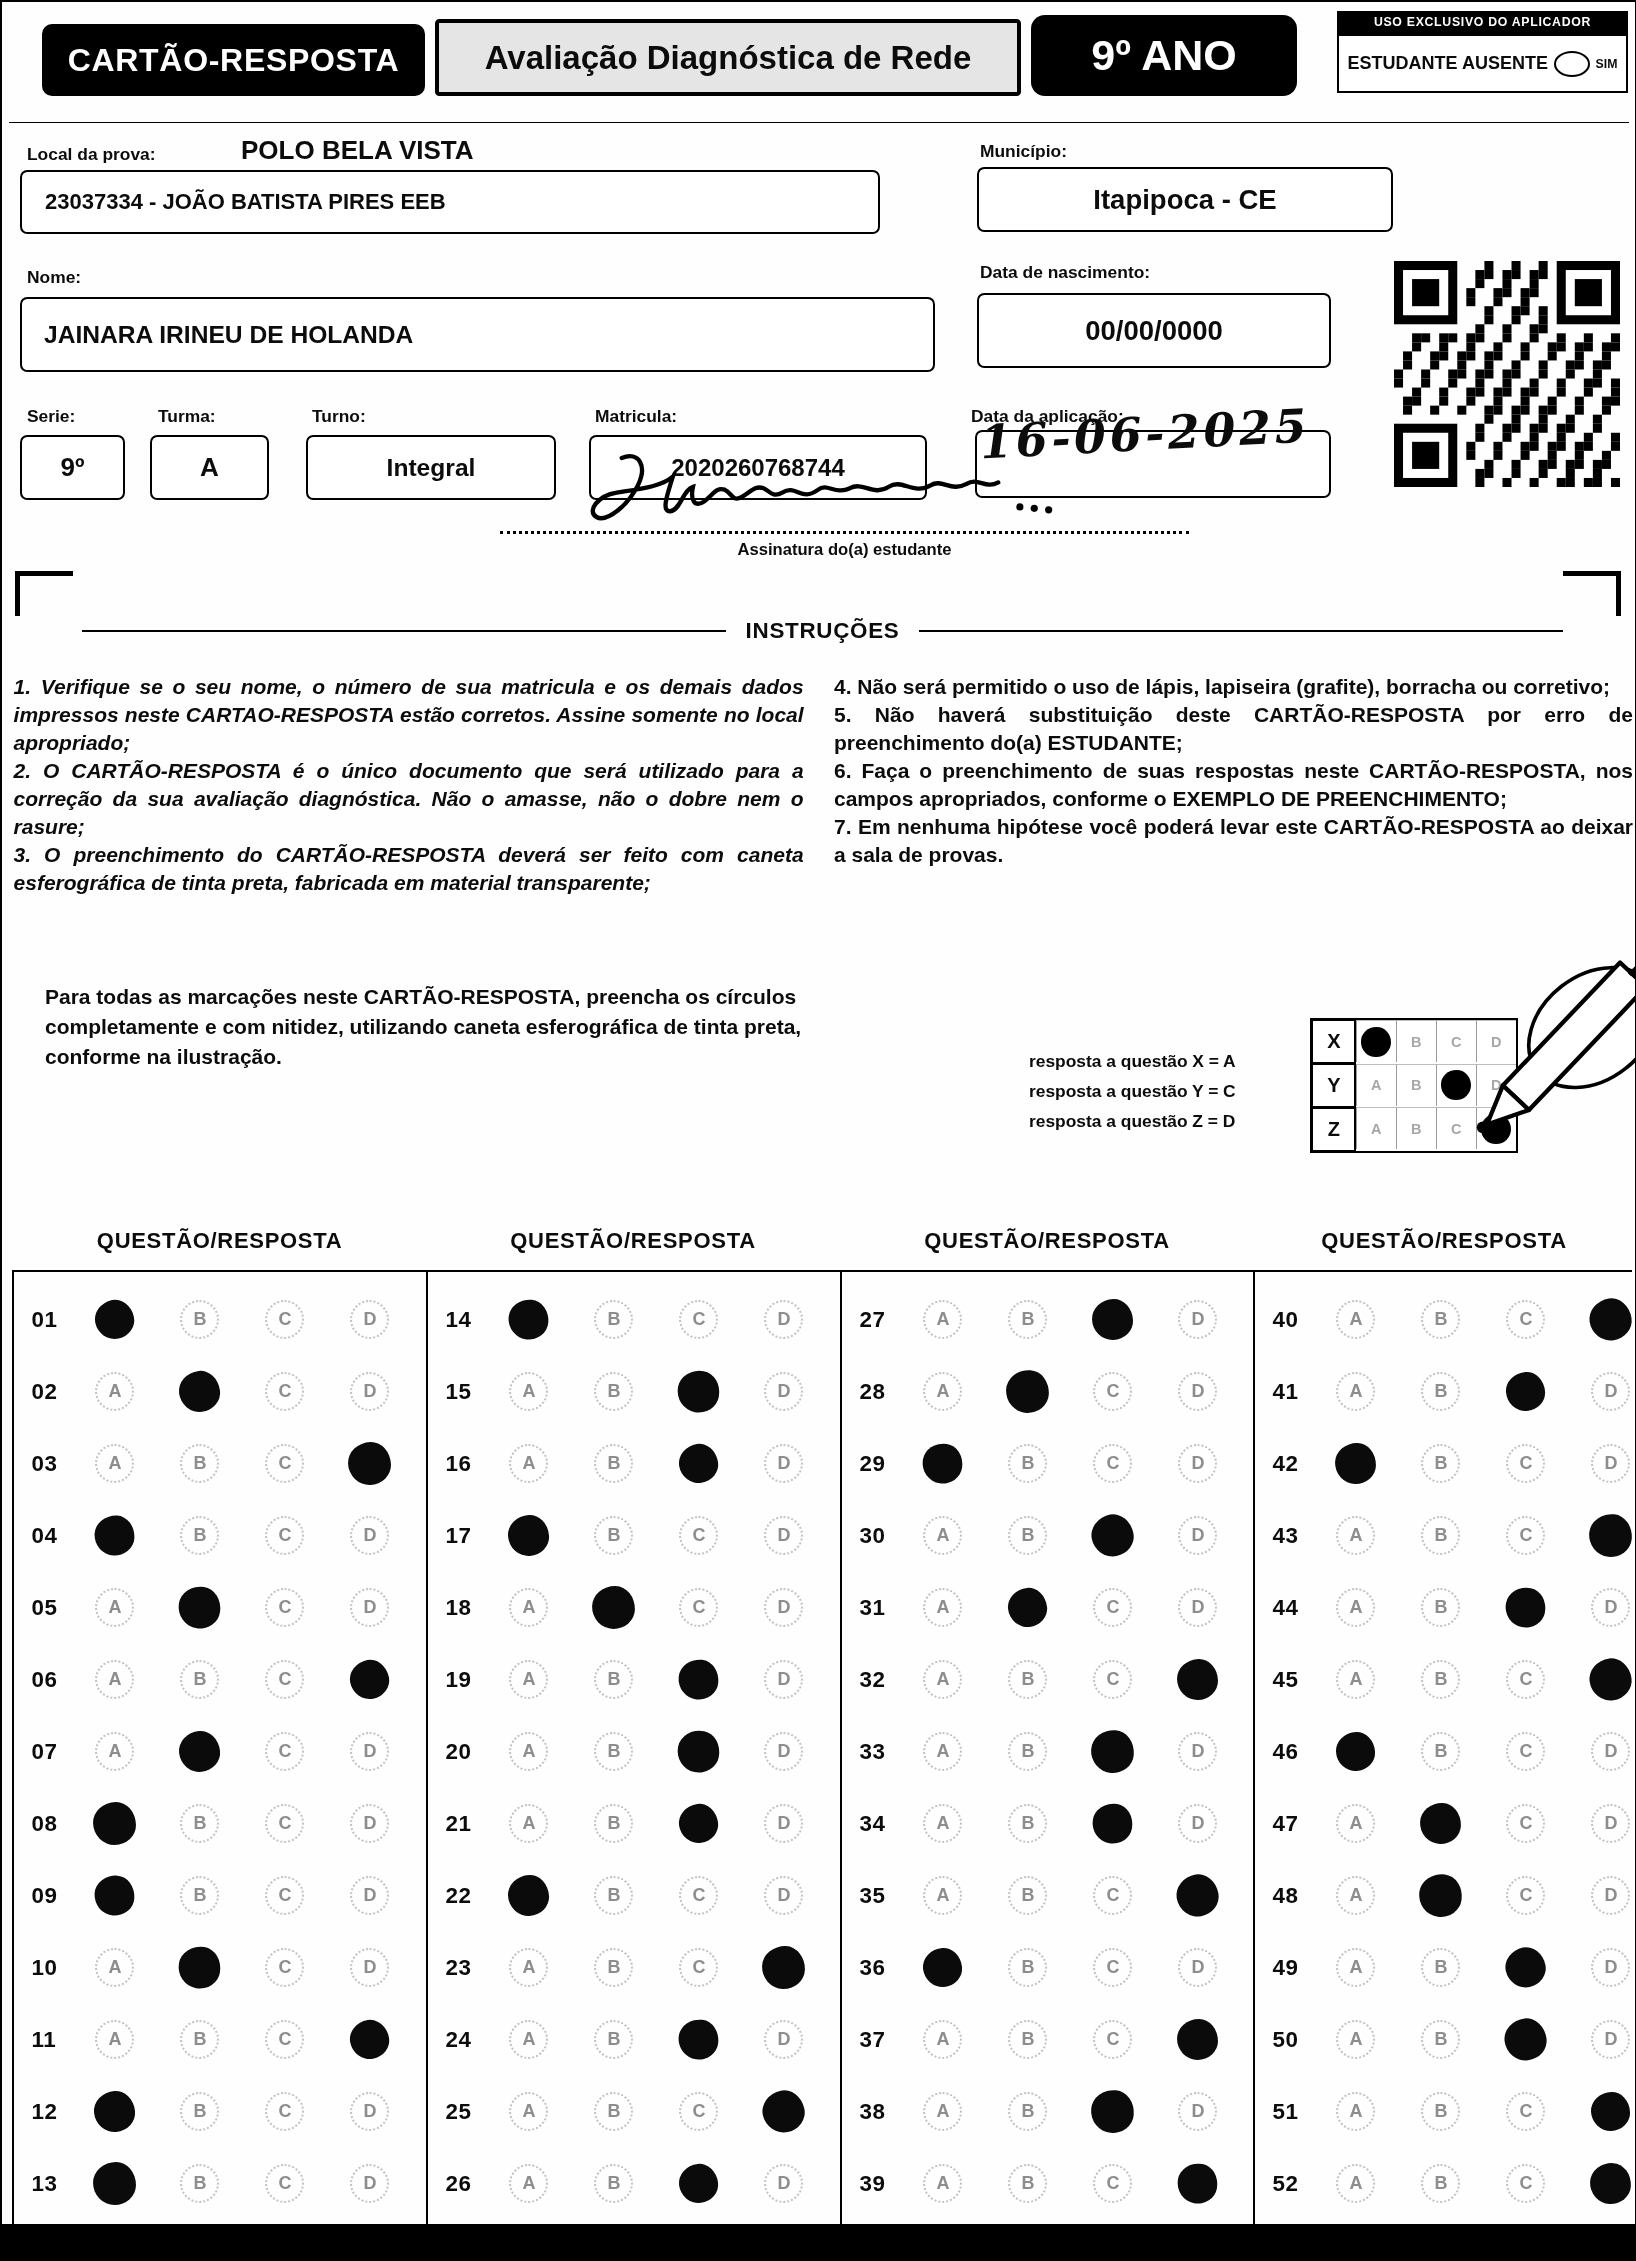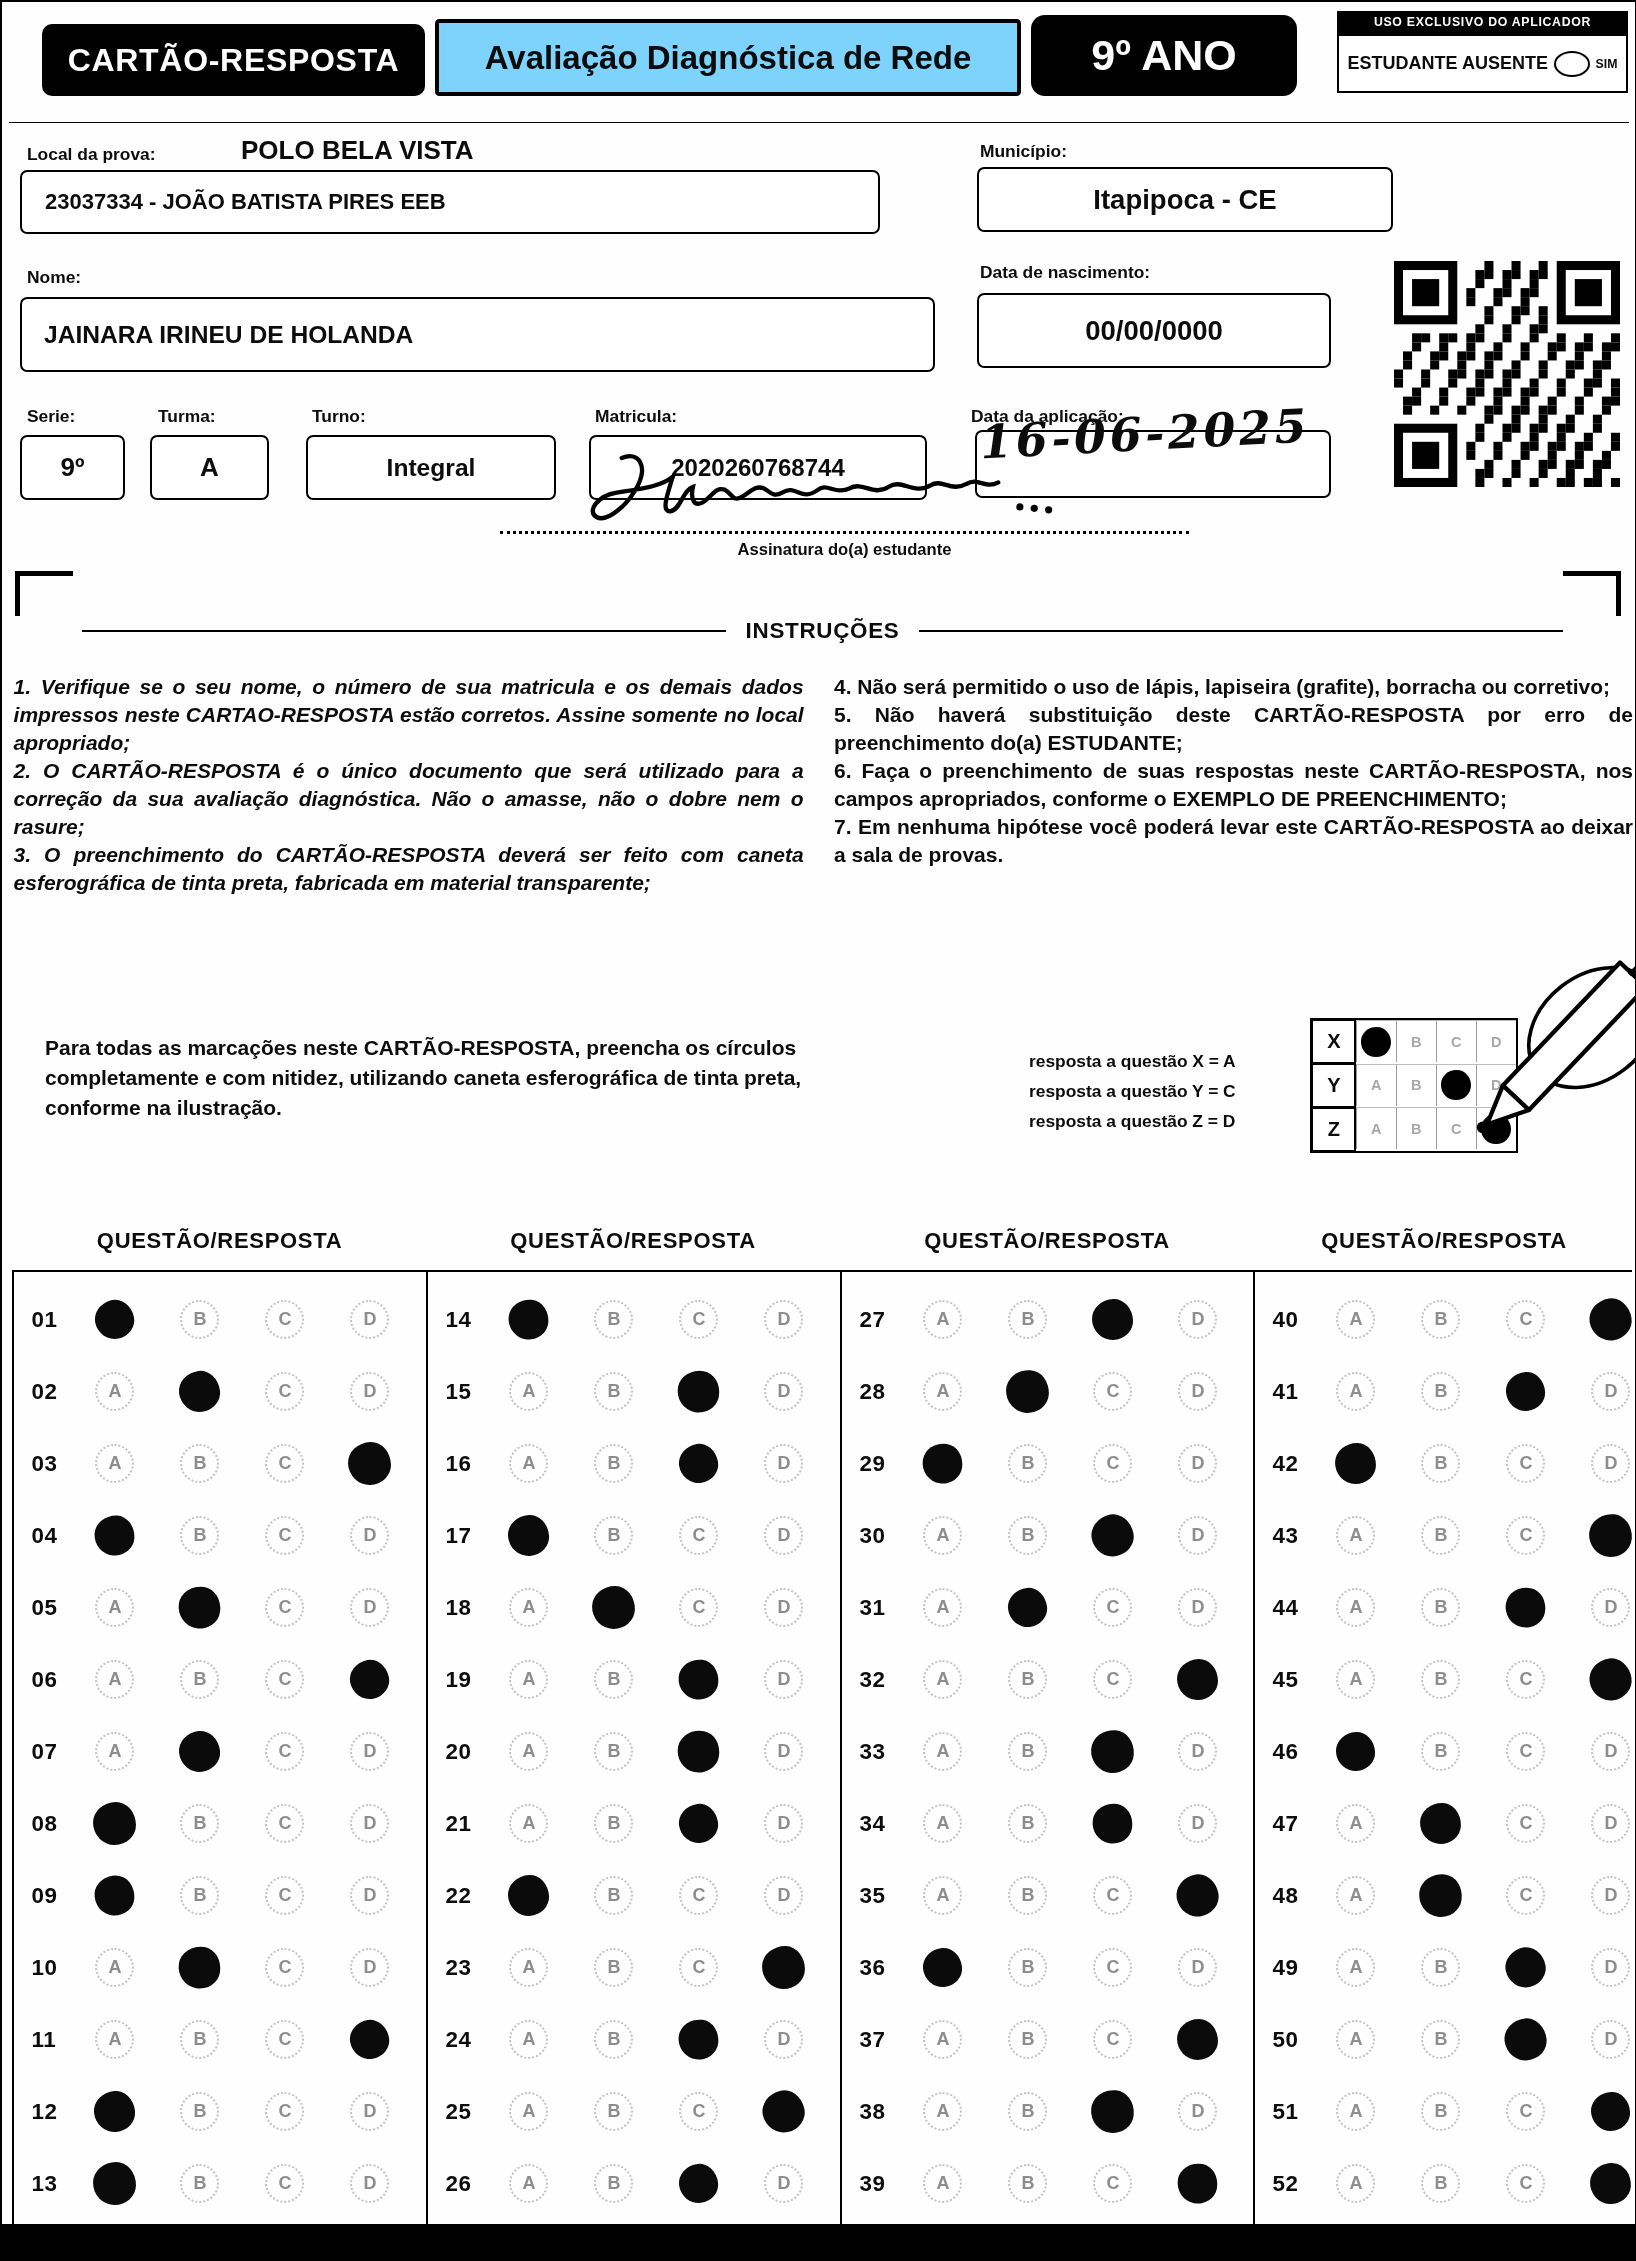--- a/index.html
+++ b/index.html
@@ -5,21 +5,21 @@
   html,body{margin:0;padding:0;background:#6f6f6f;}
   .page{position:relative;width:1637px;height:2261px;background:#fefefe;
         font-family:"Liberation Sans",sans-serif;color:#0c0c0c;
         box-sizing:border-box;border:2.9px solid #000;overflow:hidden;}
   .abs{position:absolute;box-sizing:border-box;}
   .flexc{display:flex;align-items:center;justify-content:center;}
   
   .hdr-card{left:40px;top:22px;width:383px;height:72px;background:#000;color:#fff;
             font-size:32px;font-weight:bold;border-radius:10px;letter-spacing:0.7px;}
   .hdr-exam{left:433px;top:17.4px;width:586px;height:77px;border:4.3px solid #000;border-radius:4.3px;
-            font-size:33px;font-weight:bold;background:#7dd3fc;}
+            font-size:33px;font-weight:bold;background:#e5e5e5;}
   .hdr-grade{left:1029px;top:13px;width:266px;height:81px;background:#000;color:#fff;
              font-size:43px;font-weight:bold;border-radius:14px;}
   .uso-bar{left:1335px;top:8.7px;width:291px;height:23px;background:#000;color:#fff;
            font-size:12.3px;font-weight:bold;letter-spacing:0.7px;}
   .absent-box{left:1335px;top:32px;width:291px;height:59px;border:2.2px solid #000;
               font-size:18px;font-weight:bold;gap:5.8px;background:#fff;}
   .absent-oval{width:32px;height:22px;border:2.2px solid #000;border-radius:50%;flex:none;}
   .absent-sim{font-size:12.3px;font-weight:bold;}
   .hdr-rule{left:7.2px;top:120px;width:1620px;height:1.4px;background:#000;}
   
@@ -45,21 +45,21 @@
   .sig-label{left:498px;top:538px;width:689px;text-align:center;font-size:16.6px;font-weight:bold;}
   .crop-l{left:13px;top:569px;width:58px;height:45px;border-left:5px solid #000;border-top:5px solid #000;}
   .crop-r{left:1561px;top:569px;width:58px;height:45px;border-right:5px solid #000;border-top:5px solid #000;}
   
   .inst-title-row{left:80px;top:616px;width:1481px;display:flex;align-items:center;gap:20px;}
   .inst-title-row .line{flex:1;height:2.2px;background:#000;}
   .inst-title{font-size:22.4px;font-weight:bold;letter-spacing:0.7px;}
   .inst-col p{margin:0;font-size:21px;line-height:28px;text-align:justify;font-weight:600;}
   .inst-left{left:11.6px;top:671px;width:790px;font-style:italic;}
   .inst-right{left:832px;top:671px;width:799px;}
-  .fill-note{left:43px;top:1031px;width:843px;font-size:21px;line-height:30px;font-weight:600;}
+  .fill-note{left:43px;top:980px;width:843px;font-size:21px;line-height:30px;font-weight:600;}
   .ex-lines{left:1027px;top:1044px;width:289px;font-size:17.4px;line-height:30px;font-weight:600;white-space:nowrap;}
   .ex-table{left:1308px;top:1016px;border:2.2px solid #000;background:#fff;}
   .ex-row{display:flex;}
   .ex-label{width:41px;height:41px;border:2.2px solid #000;margin:-0.7px;display:flex;align-items:center;
             justify-content:center;font-weight:bold;font-size:20px;background:#fff;z-index:2;}
   .ex-cell{width:39px;height:41px;border-left:1.4px solid #9a9a9a;border-top:0.7px solid #bdbdbd;
            display:flex;align-items:center;justify-content:center;font-size:14.5px;color:#a7a7a7;font-weight:bold;}
   .ex-blob{width:30px;height:30px;background:#000;border-radius:52% 48% 50% 50%/48% 52% 50% 50%;}
   .pen{left:1443px;top:940px;width:217px;height:203px;}
   

